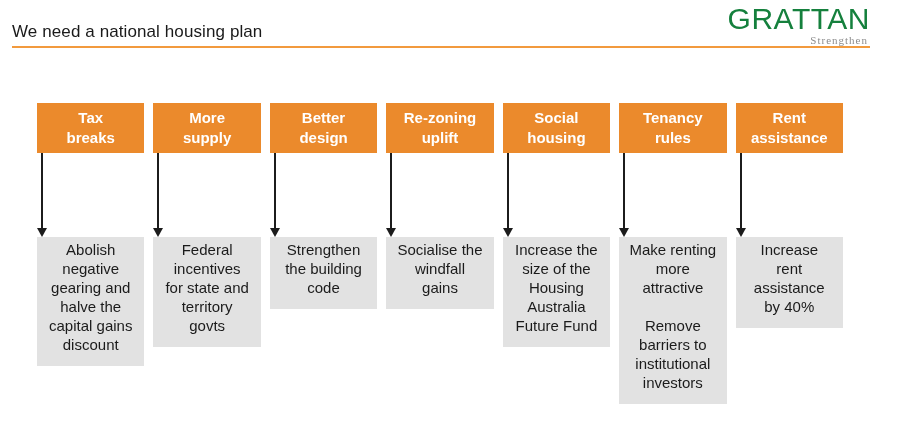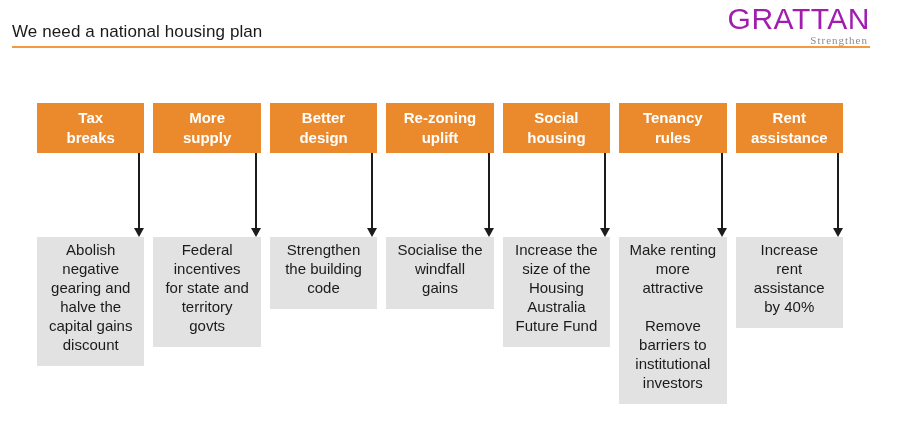--- a/index.html
+++ b/index.html
@@ -40,21 +40,21 @@
     right: 34px;
     display: flex;
     flex-direction: column;
     align-items: flex-end;
     line-height: 1;
   }
   .logo-wordmark {
     font-size: 30px;
     font-weight: 200;
     letter-spacing: 0.5px;
-    color: #a21caf;
+    color: #15803d;
     font-stretch: condensed;
   }
   .logo-subtitle {
     font-family: "Liberation Serif", serif;
     font-size: 11px;
     color: #8c8c8c;
     letter-spacing: 1px;
     margin-top: 1px;
     margin-right: 2px;
   }
@@ -66,21 +66,21 @@
     top: 103px;
     width: 806px;
     display: flex;
     gap: 9px;
     align-items: flex-start;
   }
   .col {
     flex: 1 1 0;
     display: flex;
     flex-direction: column;
-    align-items: flex-end;
+    align-items: flex-start;
   }
   .head-box {
     width: 100%;
     height: 50px;
     background: #EB8A2C;
     color: #ffffff;
     font-size: 15px;
     font-weight: bold;
     line-height: 20px;
     display: flex;

